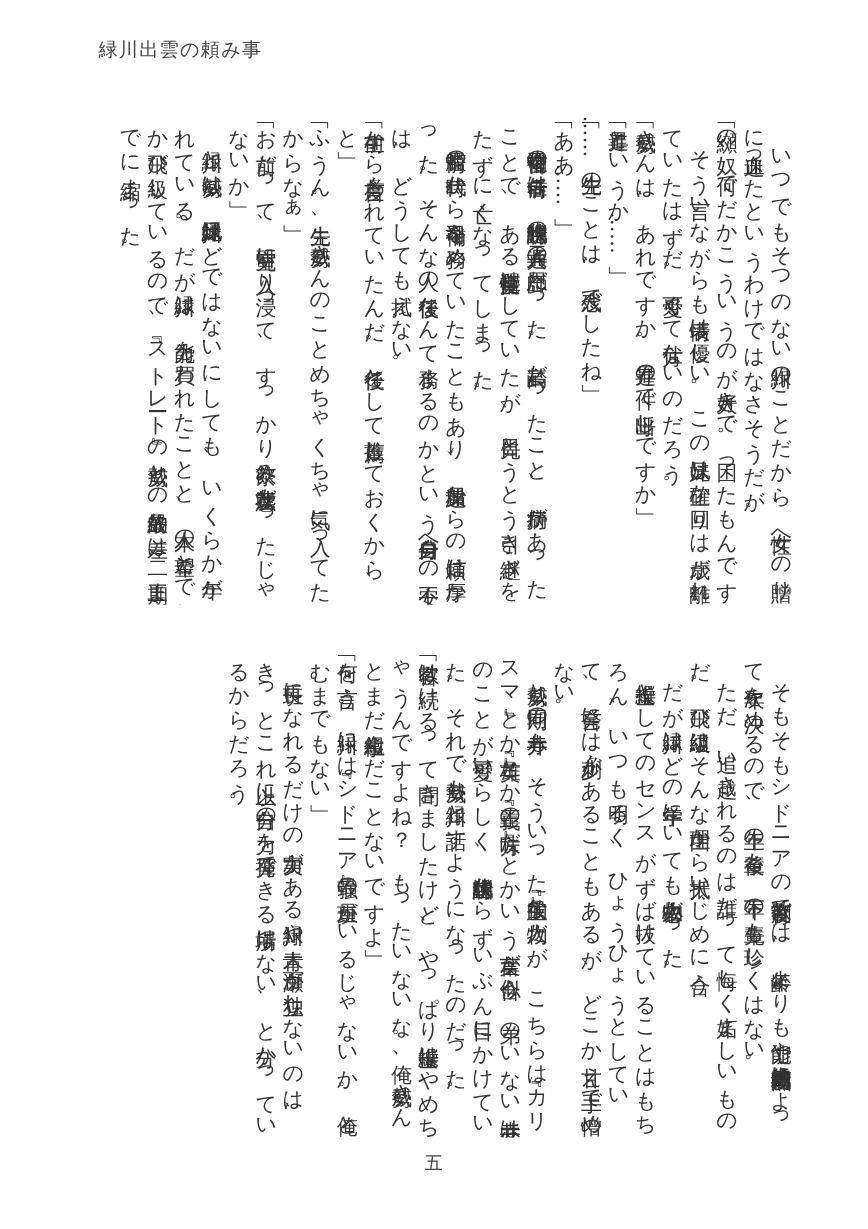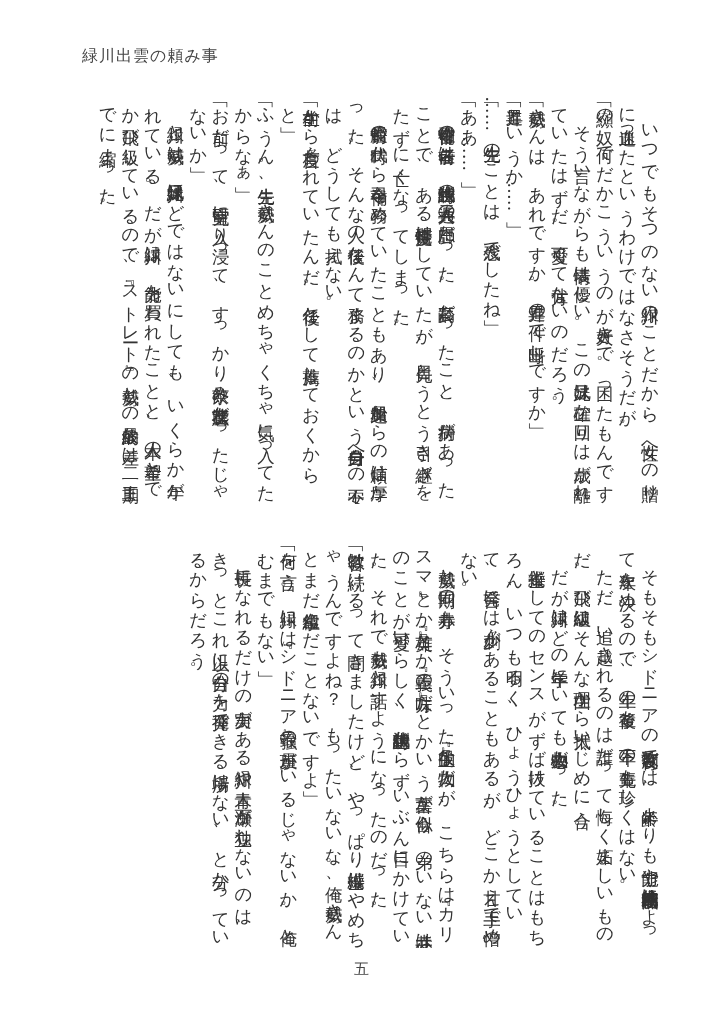--- a/index.html
+++ b/index.html
@@ -2,21 +2,21 @@
 <html><head>
 <meta charset="utf-8">
 <style>
   html, body { margin: 0; padding: 0; background: #ffffff; }
   body {
     width: 723px; height: 1024px; position: relative; overflow: hidden;
     font-family: "DejaVu Serif", "Liberation Serif", serif;
     color: #333333;
   }
   .running-head {
-    position: absolute; left: 82px; top: 46px;
+    position: absolute; left: 82px; top: 32px;
     font-size: 16px; letter-spacing: 1px; color: #444444;
   }
   .tier {
     position: absolute;
     writing-mode: vertical-rl;
     -webkit-writing-mode: vertical-rl;
     font-size: 17.4px;
     line-height: 22.6px;
     letter-spacing: 0.15px;
     overflow: hidden;

